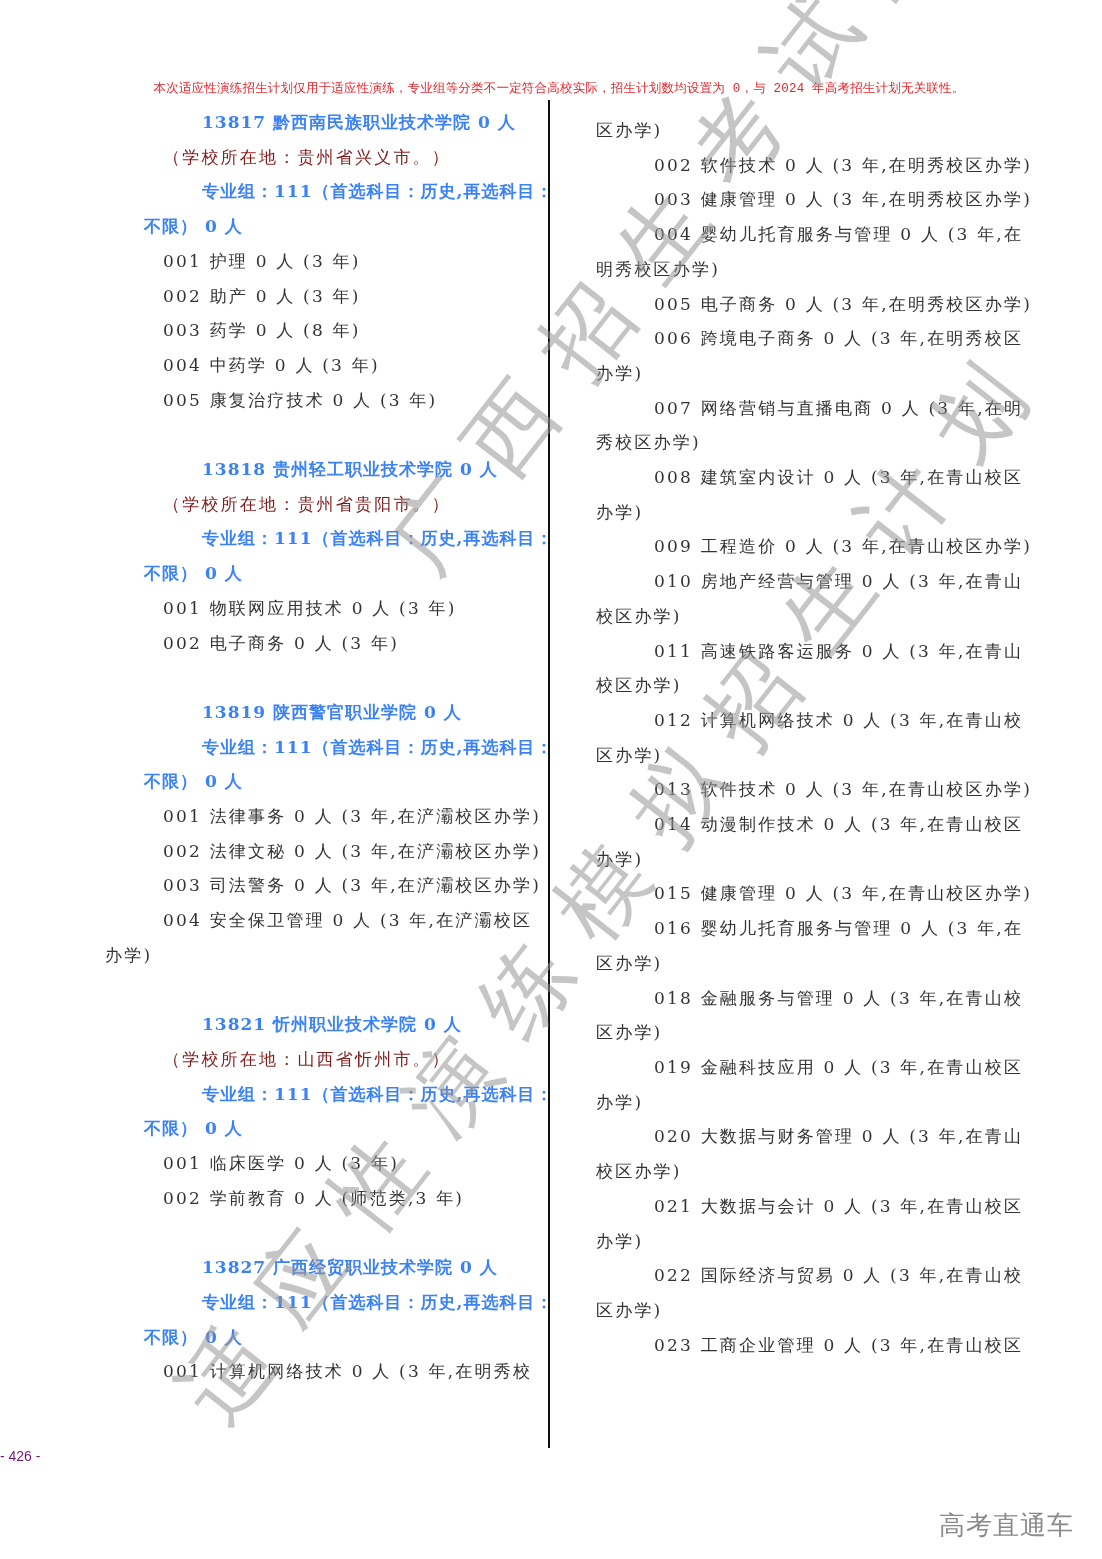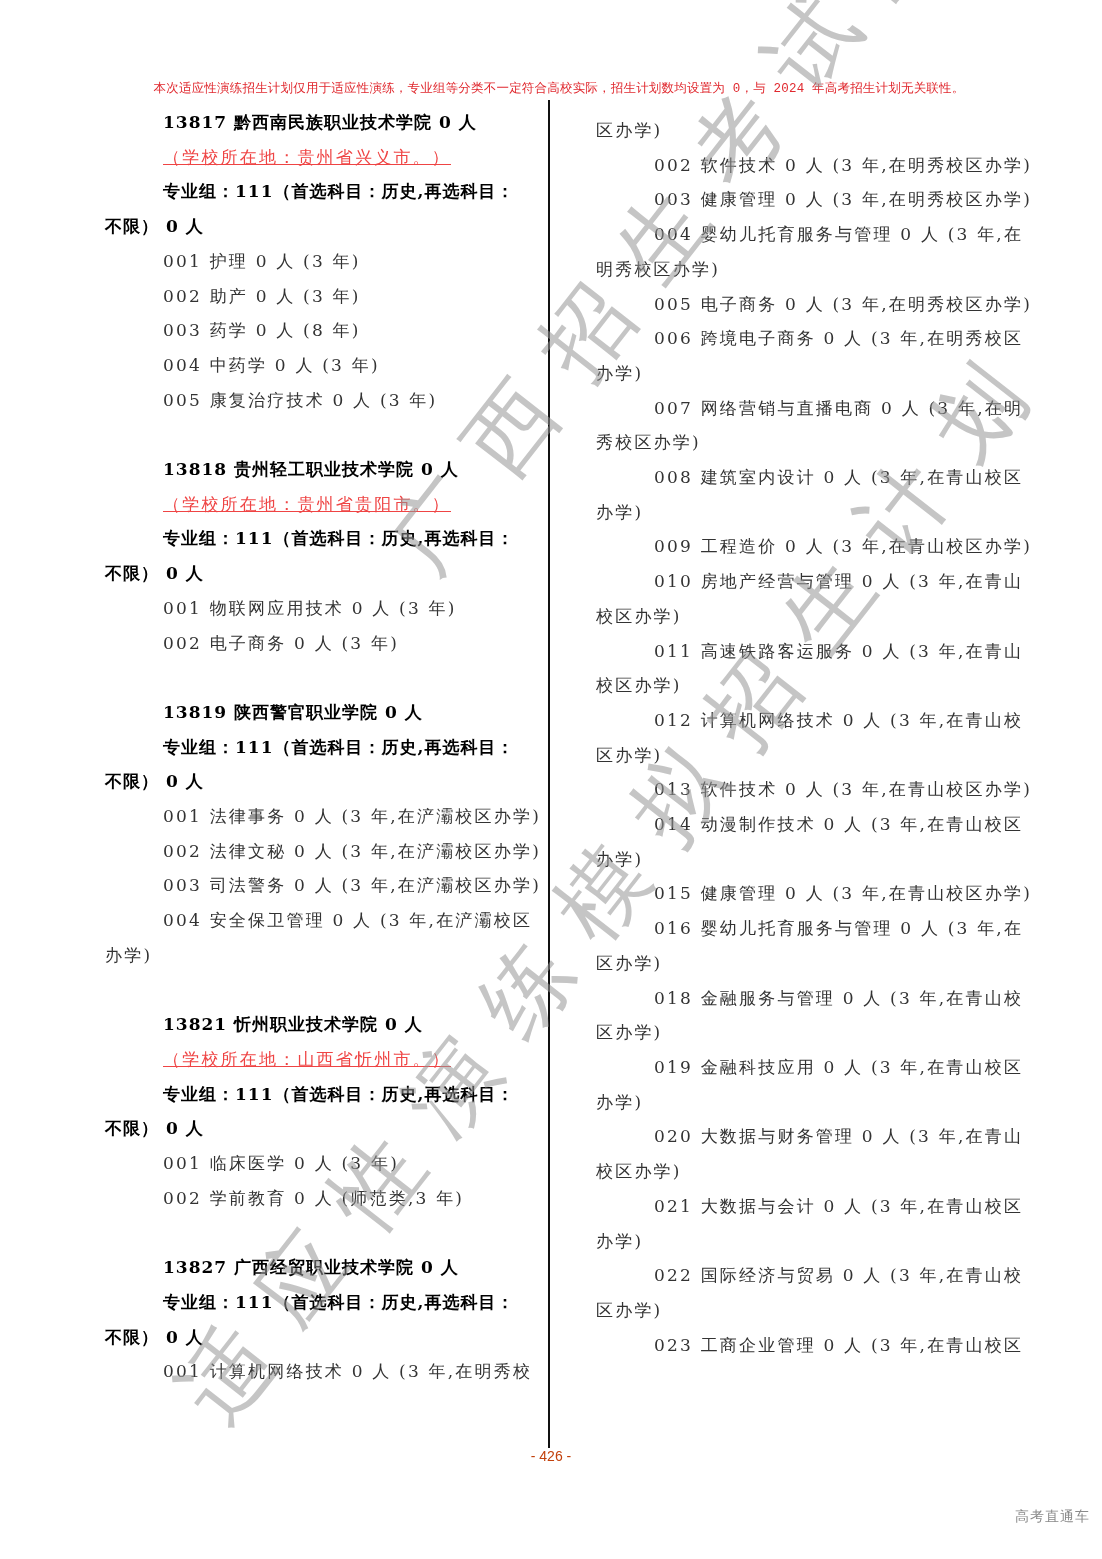--- a/index.html
+++ b/index.html
@@ -44,42 +44,42 @@
     .col-right { left: 596px; margin-top: 8px; }
     .line {
       font-size: 17px;
       line-height: 34.7px;
       letter-spacing: 2.2px;
       white-space: nowrap;
     }
     .indent { padding-left: 58px; }
     .bold {
       font-weight: bold;
-      color: #000000;
+      color: #3b82f6;
       font-family: "DejaVu Serif", "Liberation Serif", serif;
       letter-spacing: 1px;
-    }
-    .addr { padding-left: 58px; color: #ef4444; text-decoration: underline; }
+      margin-left: 39px;
+    }
+    .addr { padding-left: 58px; color: #7f1d1d; }
     .gap { height: 34.7px; }
     .page-num {
       position: absolute;
       left: 0;
       width: 1102px;
       top: 1448px;
-      text-align: center;
       font-family: "Liberation Sans", sans-serif;
       font-size: 14px;
-      color: #c2410c;
+      color: #701a75;
     }
     .brand {
       position: absolute;
-      right: 12px;
+      right: 28px;
       top: 1508px;
       font-family: "DejaVu Sans", sans-serif;
-      font-size: 14px;
+      font-size: 26px;
       color: #8a8a8a;
       letter-spacing: 1px;
     }
     .watermark {
       position: absolute;
       pointer-events: none;
       color: rgba(150,150,150,0.55);
       font-family: "DejaVu Sans", sans-serif;
       font-size: 88px;
       font-weight: 100;

